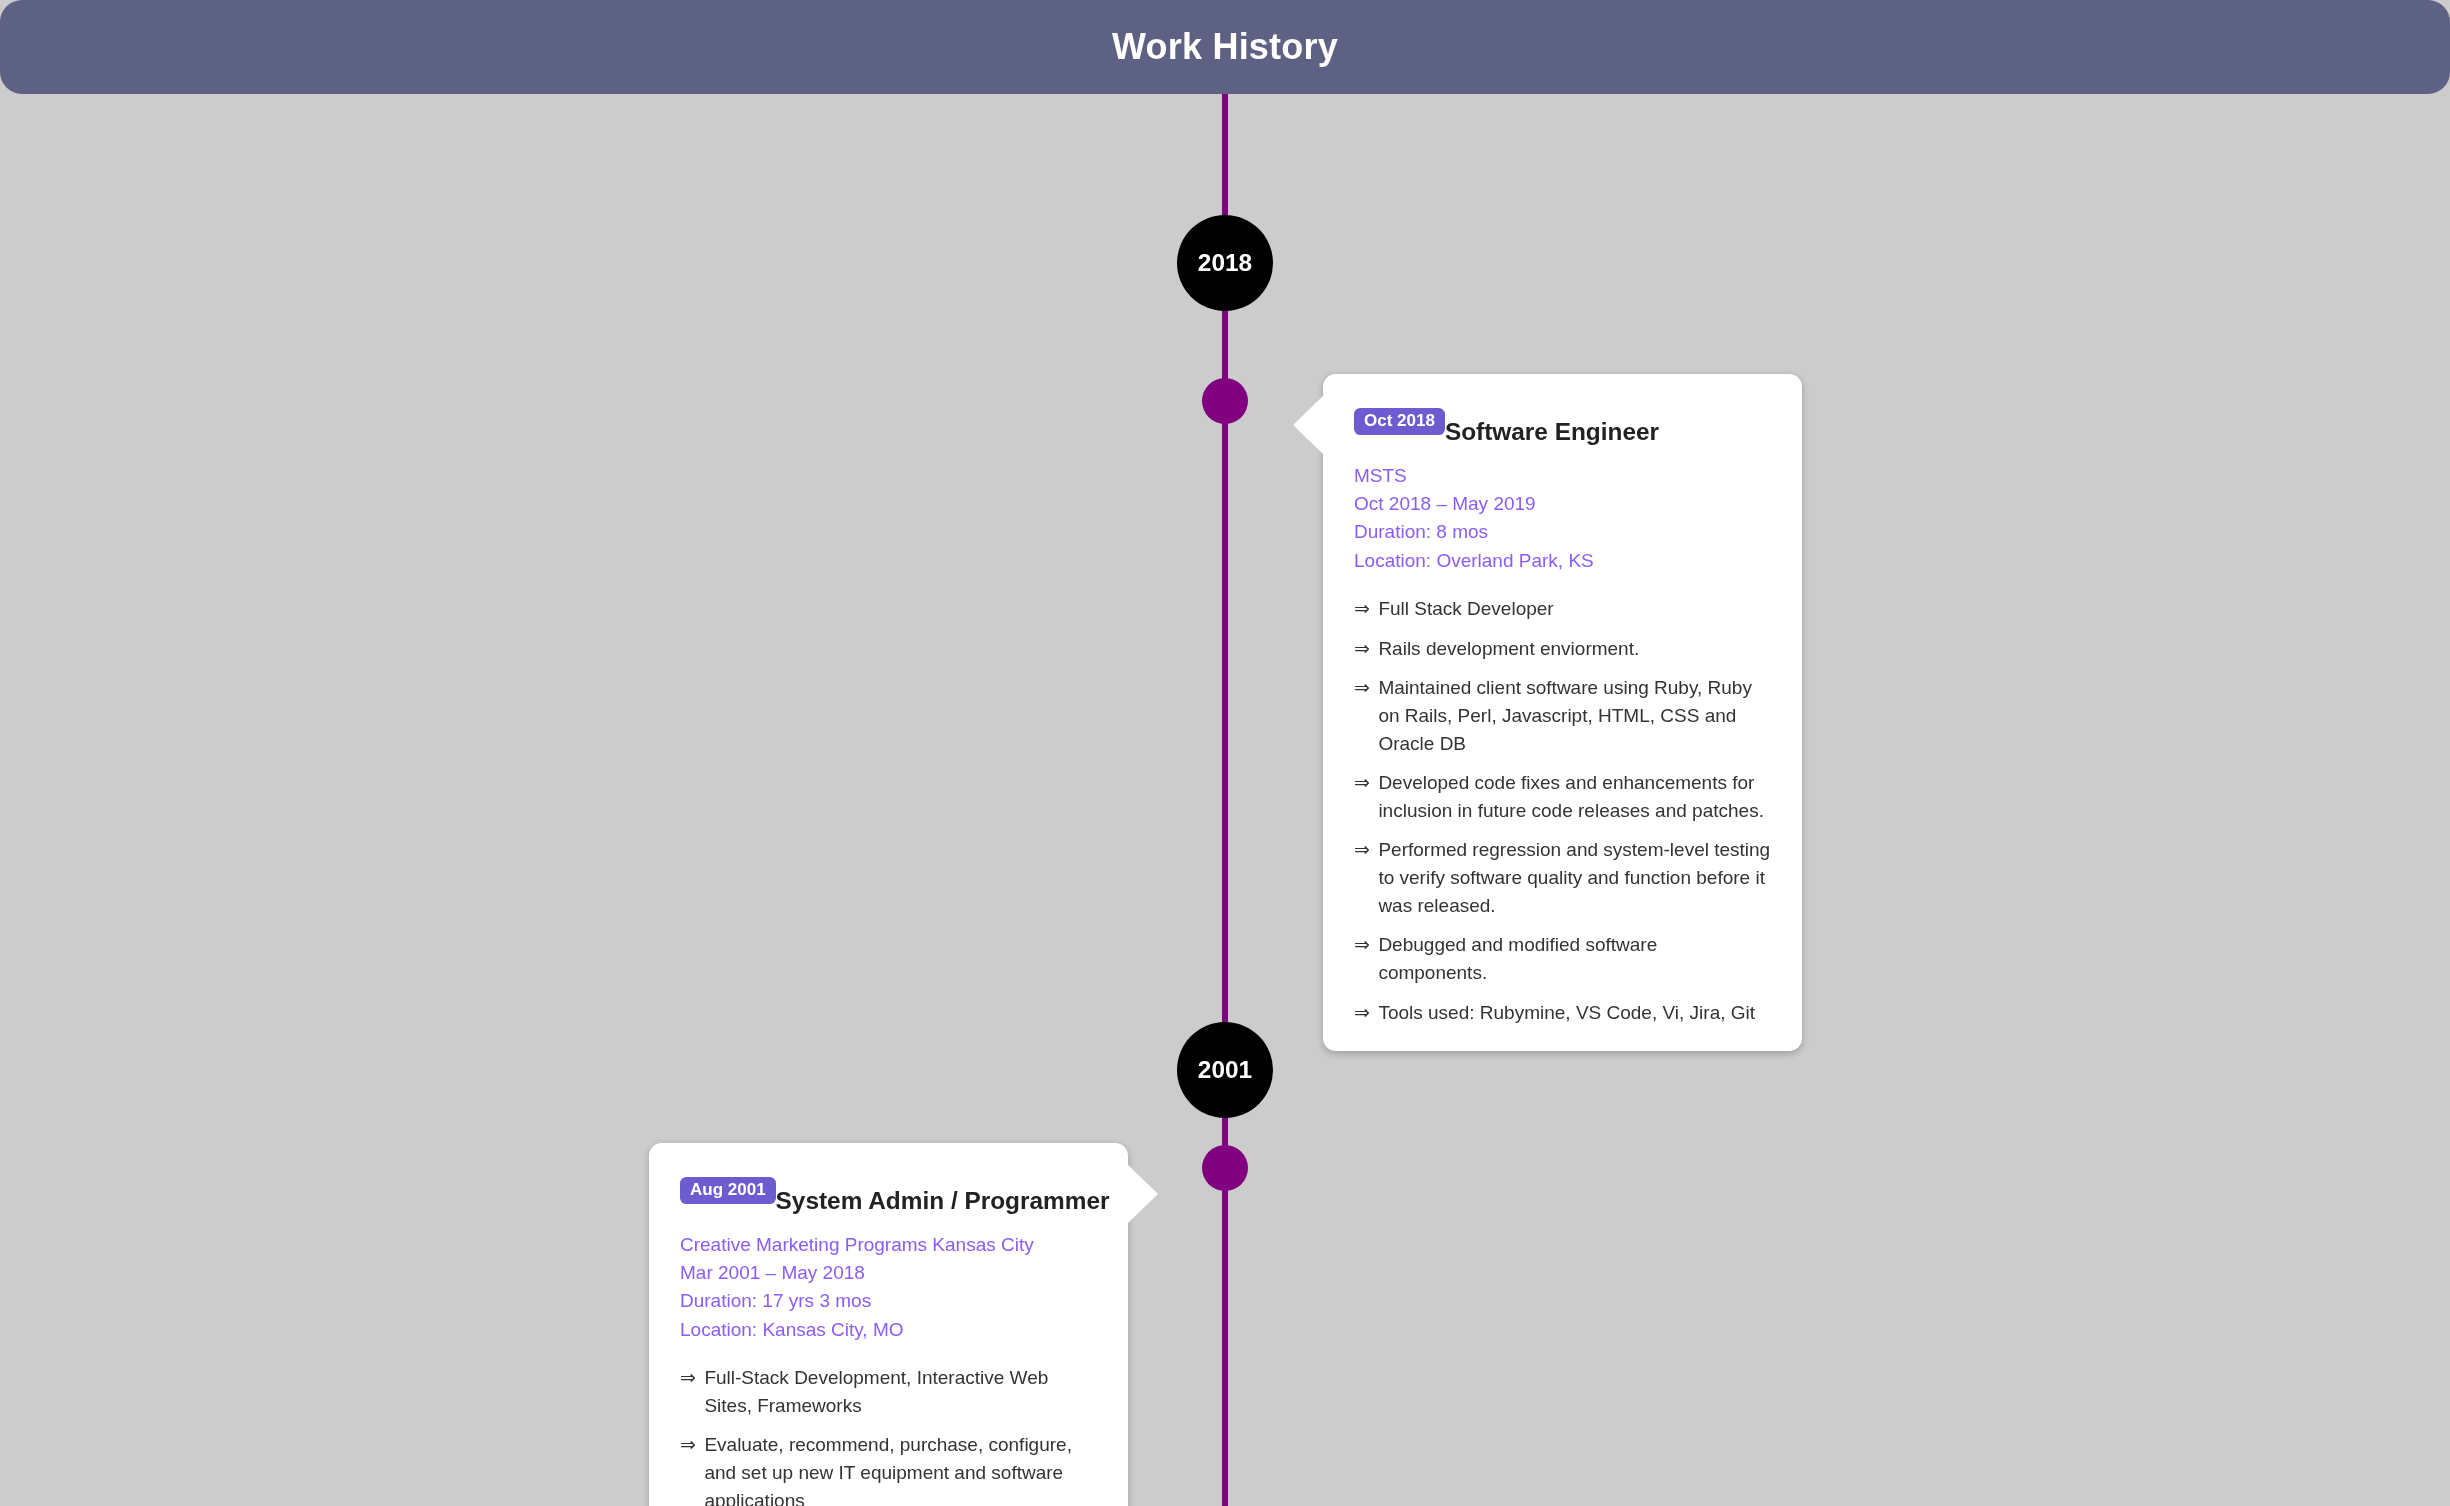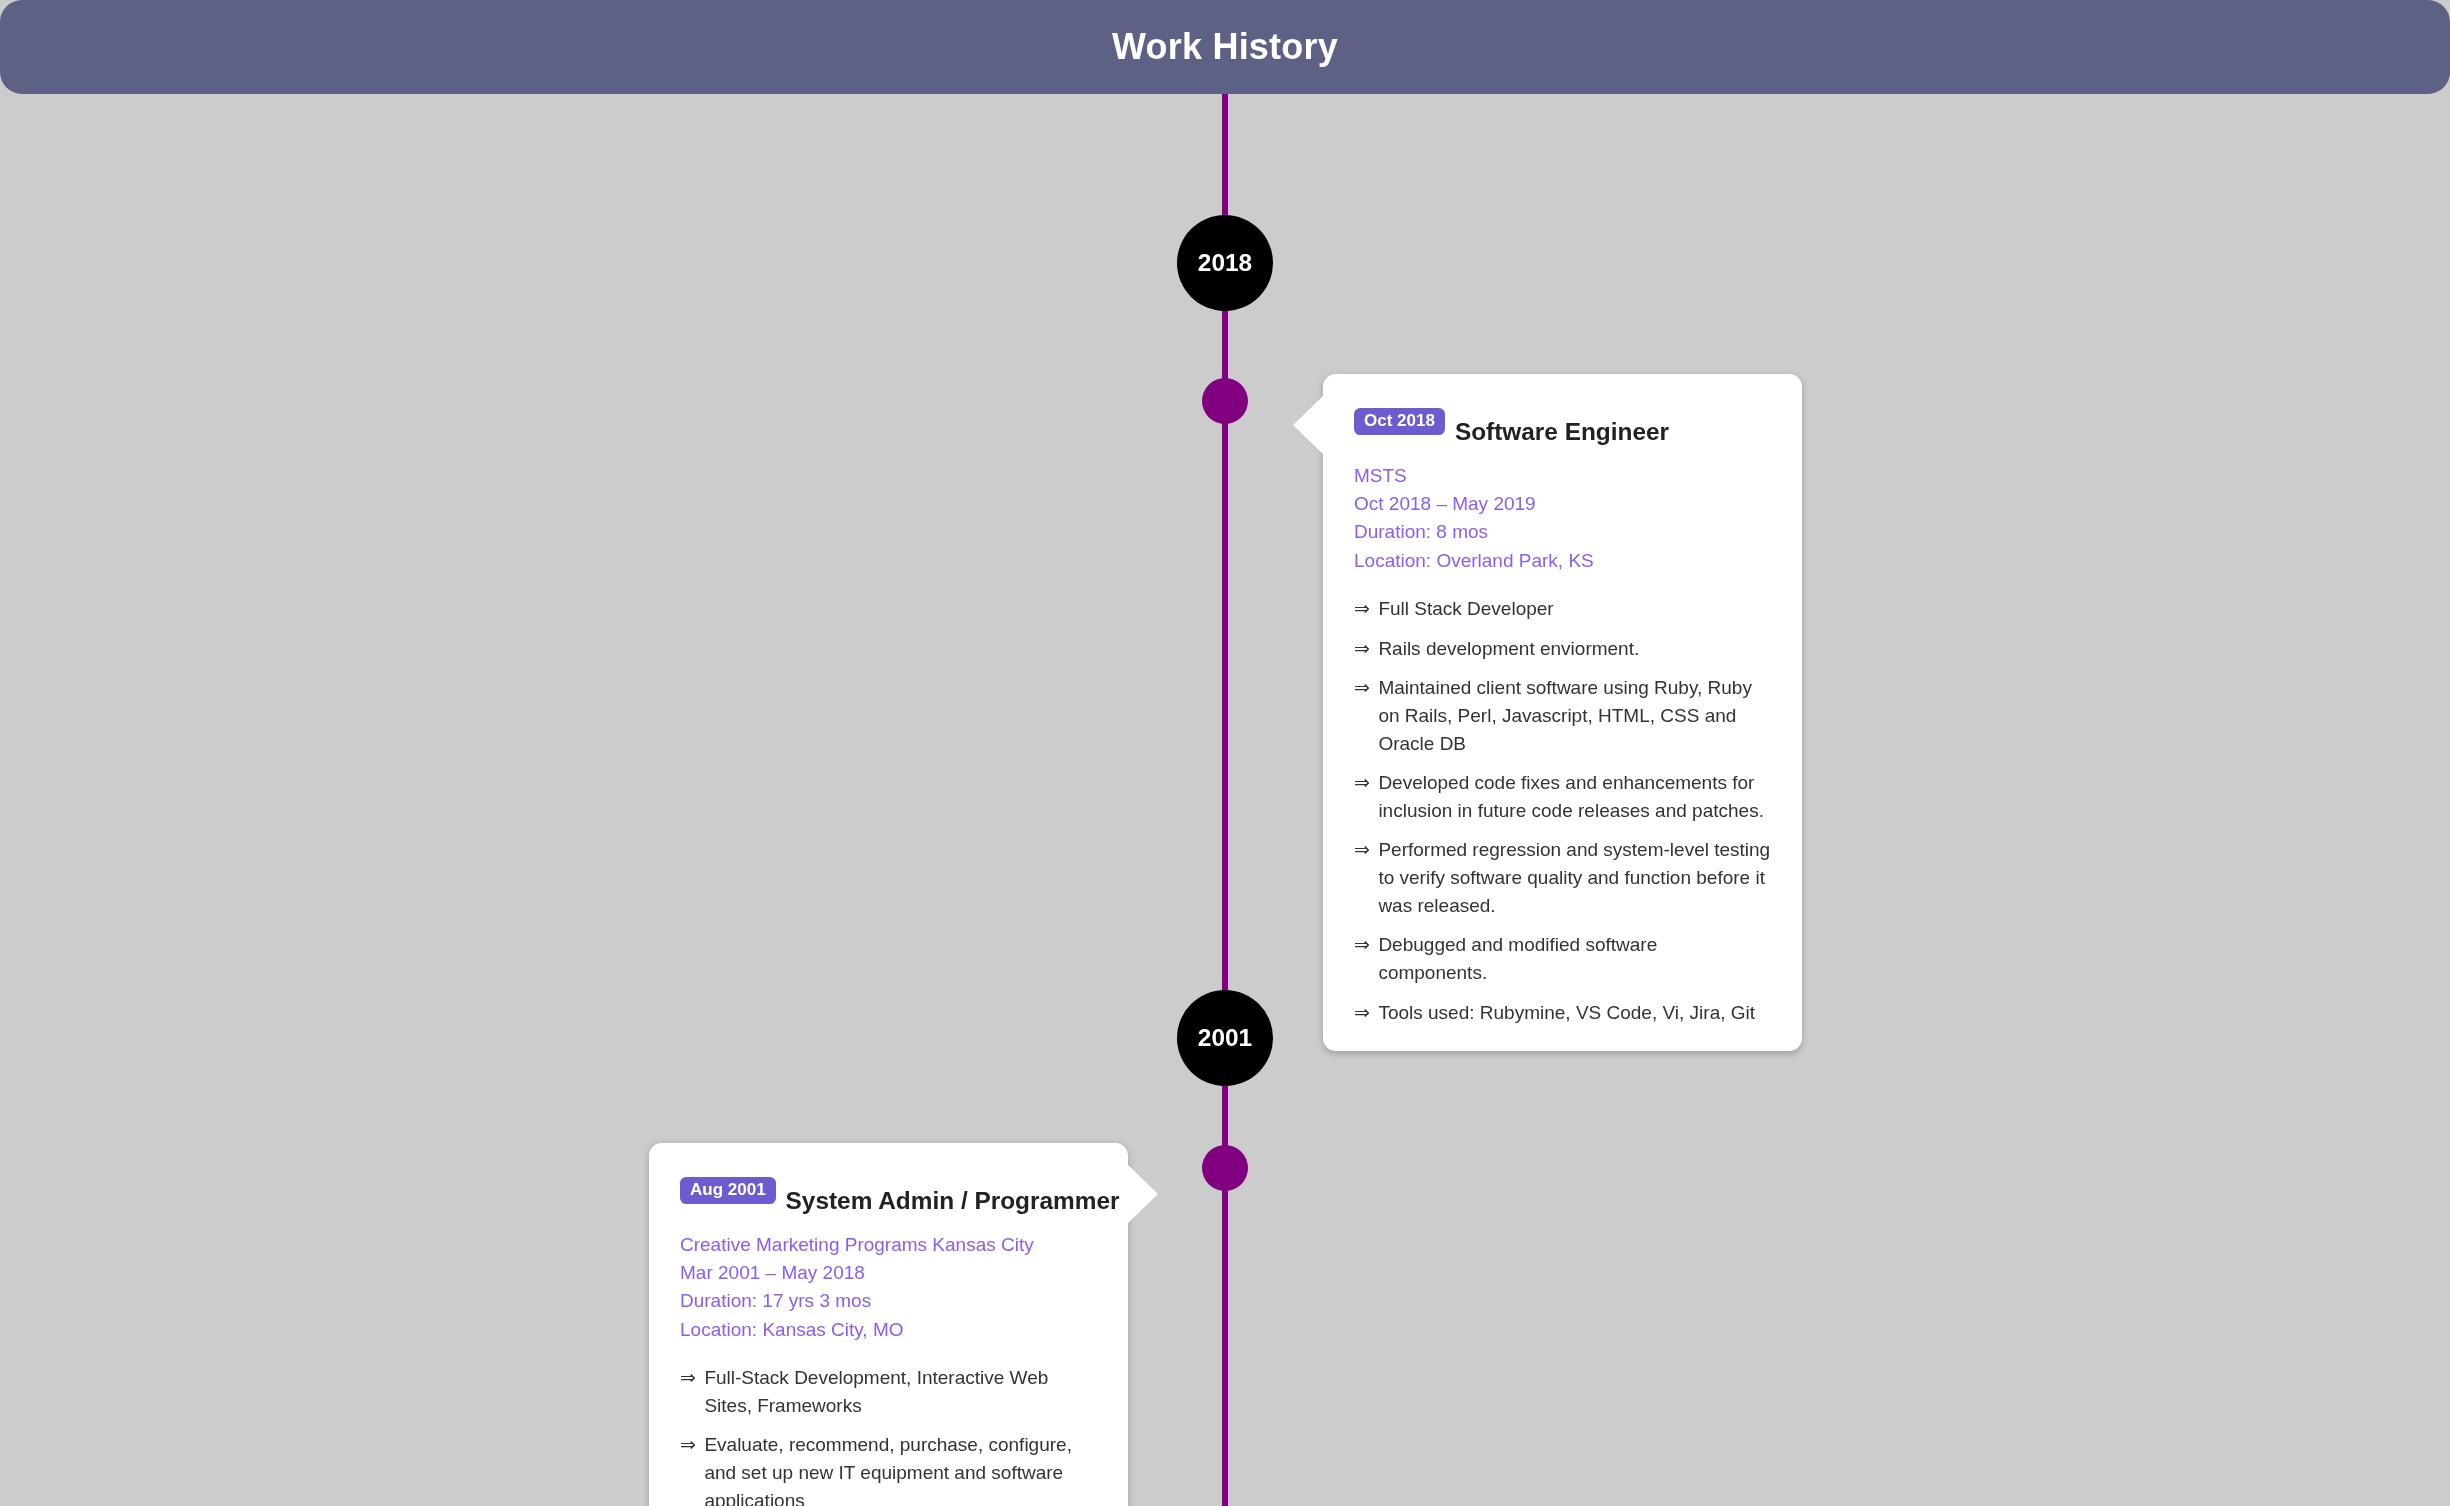--- a/index.html
+++ b/index.html
@@ -55,21 +55,21 @@
     border-radius: 50%;
     background: #000000;
     color: #ffffff;
     display: flex;
     align-items: center;
     justify-content: center;
     font-size: 24.4px;
     font-weight: bold;
   }
   .year-2018 { top: 121px; }
-  .year-2001 { top: 896px; }
+  .year-2001 { top: 928px; }
 
   
   .event-dot {
     position: absolute;
     left: 1202px;
     width: 46px;
     height: 46px;
     border-radius: 50%;
     background: #800080;
   }
@@ -110,21 +110,20 @@
     right: -30px;
     top: 21px;
     border-top: 30px solid transparent;
     border-bottom: 30px solid transparent;
     border-left: 31px solid #ffffff;
   }
 
   .card-head {
     display: flex;
     align-items: center;
-    gap: 10px;
     margin-bottom: 16.3px;
   }
   .date-badge {
     background: #6c5ccf;
     color: #ffffff;
     font-size: 17px;
     font-weight: bold;
     border-radius: 6.3px;
     padding: 4.5px 10px 5.4px 10px;
     white-space: nowrap;

